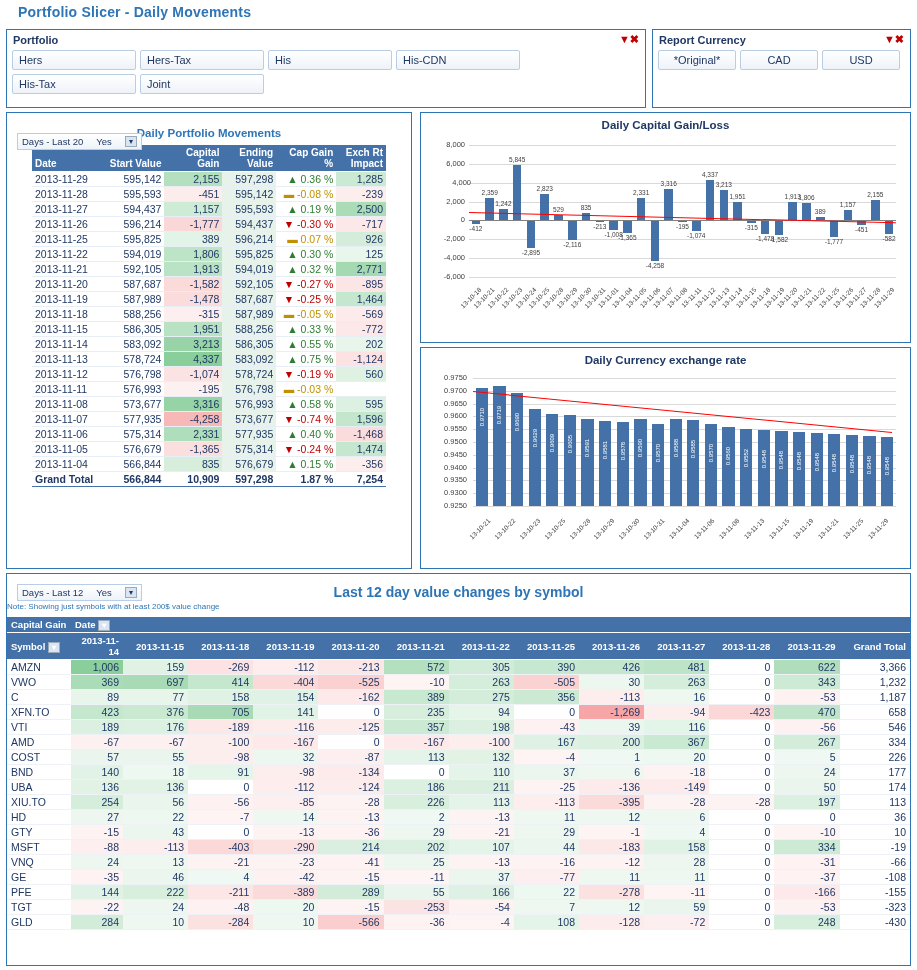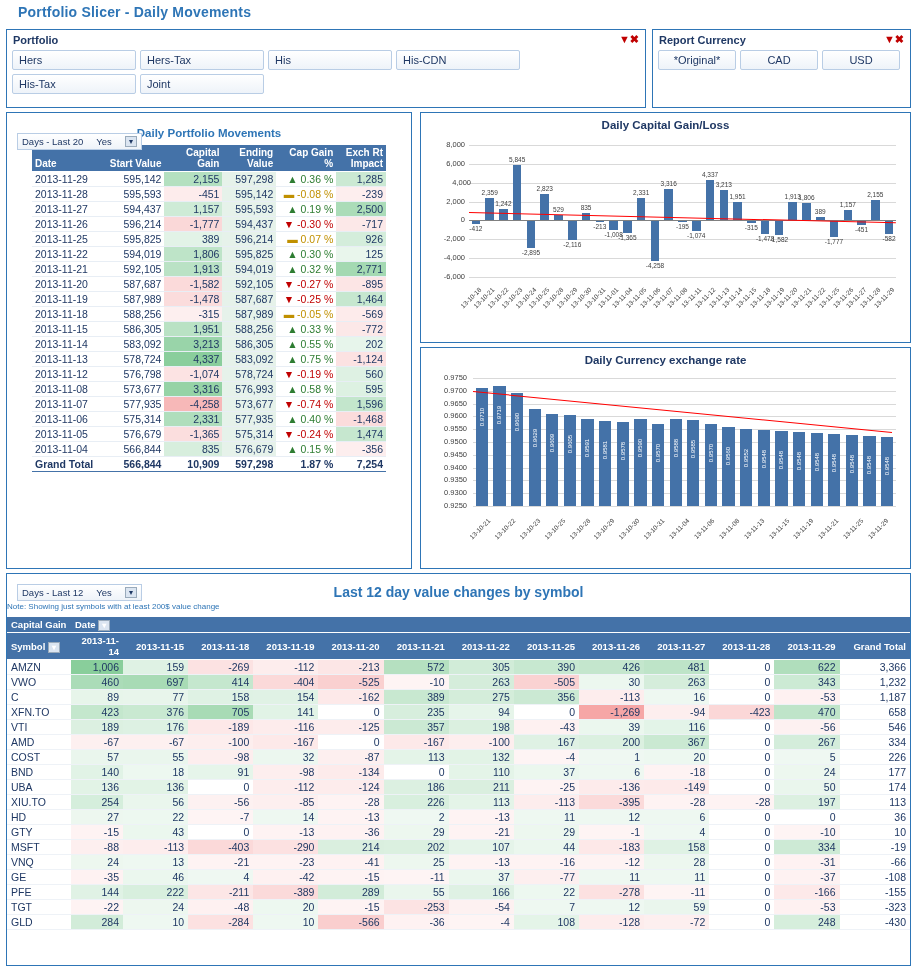--- a/index.html
+++ b/index.html
@@ -249,20 +249,28 @@
           <td class="r up"><span>▲</span> 0.75 %</td>
           <td class="r" style="background:rgba(244,160,160,0.30733333333333335)">-1,124</td>
         </tr>
         <tr>
           <td>2013-11-12</td>
           <td class="r">576,798</td>
           <td class="r" style="background:rgba(244,160,160,0.299)">-1,074</td>
           <td class="r" style="background:#e6f2ea">578,724</td>
           <td class="r dn"><span>▼</span> -0.19 %</td>
           <td class="r" style="background:rgba(99,190,123,0.21333333333333332)">560</td>
+        </tr>
+        <tr>
+          <td>2013-11-11</td>
+          <td class="r">576,993</td>
+          <td class="r" style="background:rgba(244,160,160,0.1525)">-195</td>
+          <td class="r" style="background:#e6f2ea">576,798</td>
+          <td class="r flat"><span>▬</span> -0.03 %</td>
+          <td class="r" style=""></td>
         </tr>
         <tr>
           <td>2013-11-08</td>
           <td class="r">573,677</td>
           <td class="r" style="background:rgba(99,190,123,0.6726666666666666)">3,316</td>
           <td class="r" style="background:#e6f2ea">576,993</td>
           <td class="r up"><span>▲</span> 0.58 %</td>
           <td class="r" style="background:rgba(99,190,123,0.21916666666666668)">595</td>
         </tr>
         <tr>
@@ -564,21 +572,21 @@
           <td style="background:rgba(99,190,123,0.2994230769230769)">305</td>
           <td style="background:rgba(99,190,123,0.355)">390</td>
           <td style="background:rgba(99,190,123,0.3785384615384615)">426</td>
           <td style="background:rgba(99,190,123,0.4145)">481</td>
           <td style="">0</td>
           <td style="background:rgba(99,190,123,0.5066923076923077)">622</td>
           <td style="">3,366</td>
         </tr>
         <tr>
           <td class="sym-name">VWO</td>
-          <td style="background:rgba(99,190,123,0.5361153846153847)">460</td>
+          <td style="background:rgba(99,190,123,0.5361153846153847)">369</td>
           <td style="background:rgba(99,190,123,0.5557307692307693)">697</td>
           <td style="background:rgba(99,190,123,0.37069230769230765)">414</td>
           <td style="background:rgba(244,150,150,0.36415384615384616)">-404</td>
           <td style="background:rgba(244,150,150,0.44326923076923075)">-525</td>
           <td style="background:rgba(244,150,150,0.10653846153846154)">-10</td>
           <td style="background:rgba(99,190,123,0.2719615384615385)">263</td>
           <td style="background:rgba(244,150,150,0.43019230769230765)">-505</td>
           <td style="background:rgba(99,190,123,0.11961538461538462)">30</td>
           <td style="background:rgba(99,190,123,0.2719615384615385)">263</td>
           <td style="">0</td>

